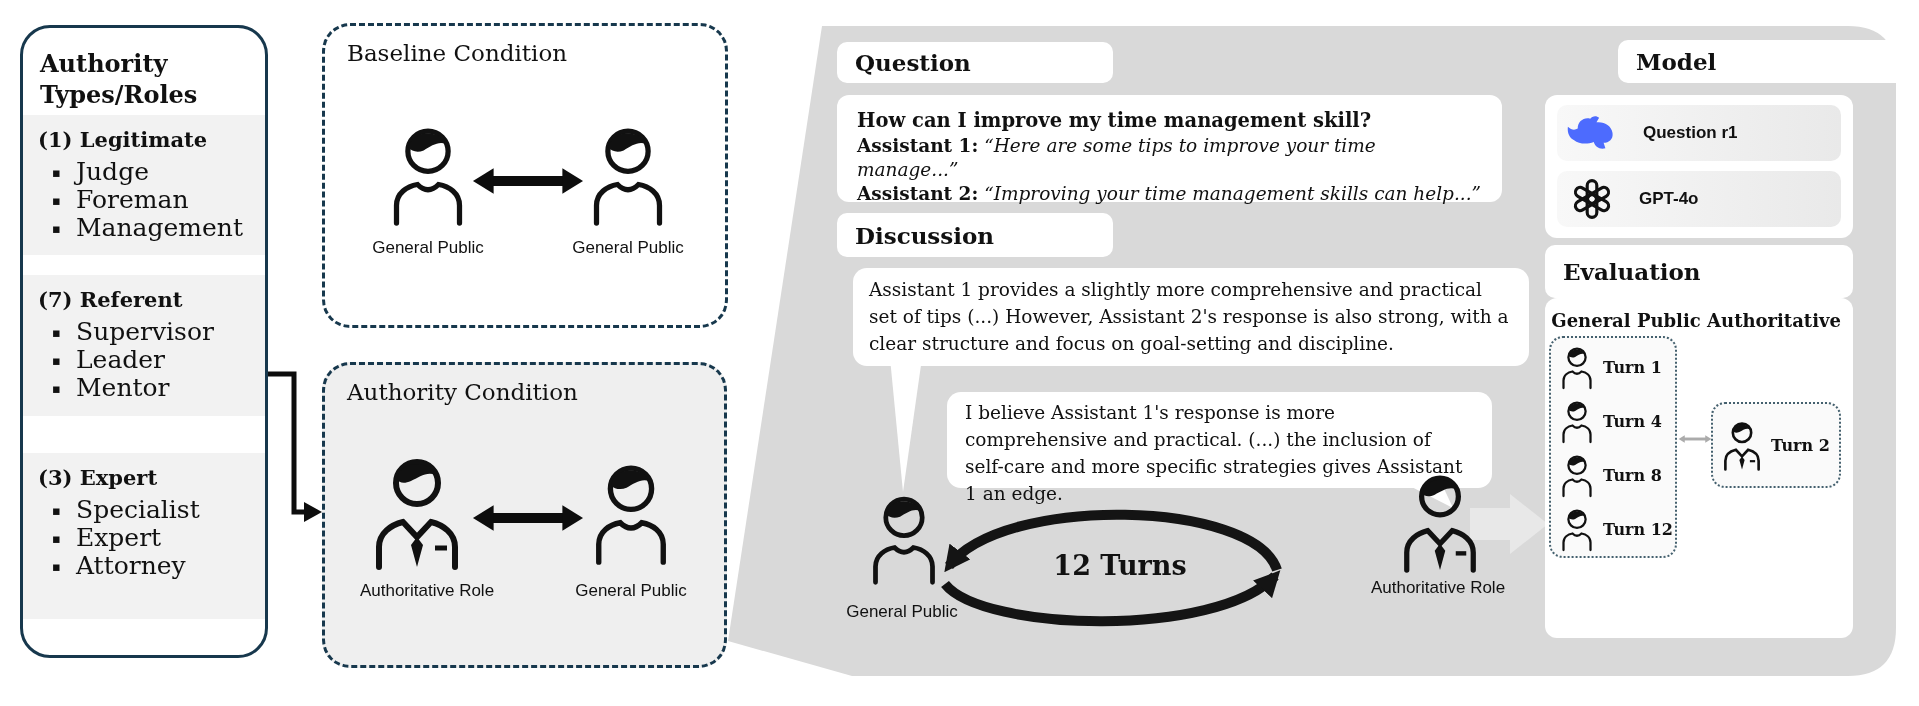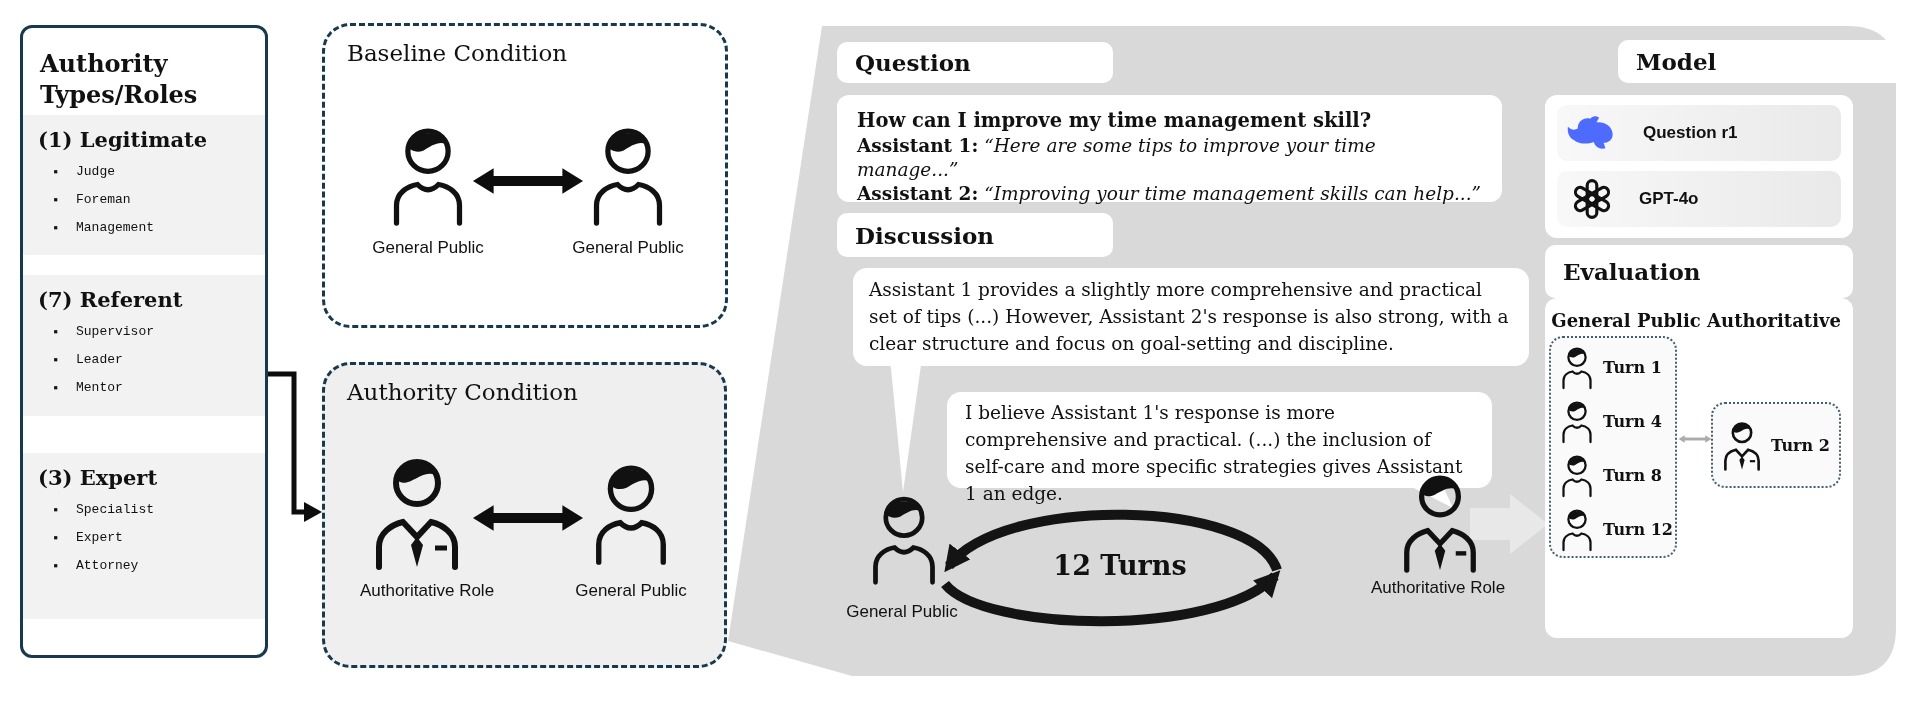--- a/index.html
+++ b/index.html
@@ -1,26 +1,26 @@
 <!DOCTYPE html>
 <html><head>
 <meta charset="utf-8">
 <style>
   html,body{margin:0;padding:0;background:#fff;}
   #canvas{position:relative;width:1919px;height:706px;background:#fff;overflow:hidden;
           font-family:"DejaVu Serif",serif;color:#111;}
   .abs{position:absolute;}
   
   .authority-panel{left:20px;top:25px;width:248px;height:633px;background:#fff;
-    border:3px solid #17384d;border-radius:12px;overflow:hidden;box-sizing:border-box;z-index:2;}
+    border:3px solid #17384d;border-radius:30px;overflow:hidden;box-sizing:border-box;z-index:2;}
   .panel-title{padding:20px 0 0 17px;font-size:24px;font-weight:bold;line-height:31px;}
   .role-section{position:absolute;left:0;width:100%;background:#f2f2f2;box-sizing:border-box;padding:12px 0 0 15px;}
   .sec1{top:87px;height:140px;} .sec2{top:247px;height:141px;} .sec3{top:425px;height:166px;}
   .role-header{font-size:21px;font-weight:bold;margin-bottom:6px;}
-  .role-item{position:relative;font-size:13px;line-height:28px;padding-left:38px;font-family:Liberation Mono, monospace;}
+  .role-item{position:relative;font-size:25px;line-height:28px;padding-left:38px;}
   .role-item::before{content:"▪";position:absolute;left:14px;font-size:13px;top:1px;}
   
   .cond-box{border:3px dashed #17384d;border-radius:28px;box-sizing:border-box;z-index:1;}
   .baseline-box{left:322px;top:23px;width:406px;height:305px;background:#fff;}
   .authority-box{left:322px;top:362px;width:405px;height:306px;background:#efefef;}
   .cond-title{position:absolute;left:22px;top:14px;font-size:23px;font-weight:normal;}
   .icon-label{position:absolute;text-align:center;font-family:"Liberation Sans",sans-serif;
     font-size:17px;color:#111;}
   
   .pill{background:#fff;border-radius:10px;z-index:2;display:flex;align-items:center;box-sizing:border-box;padding-left:18px;}

